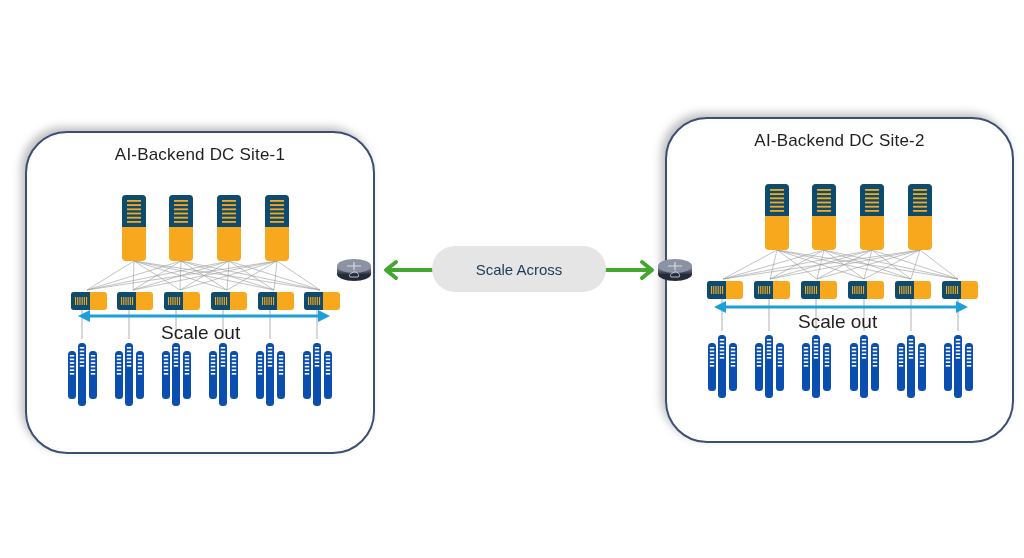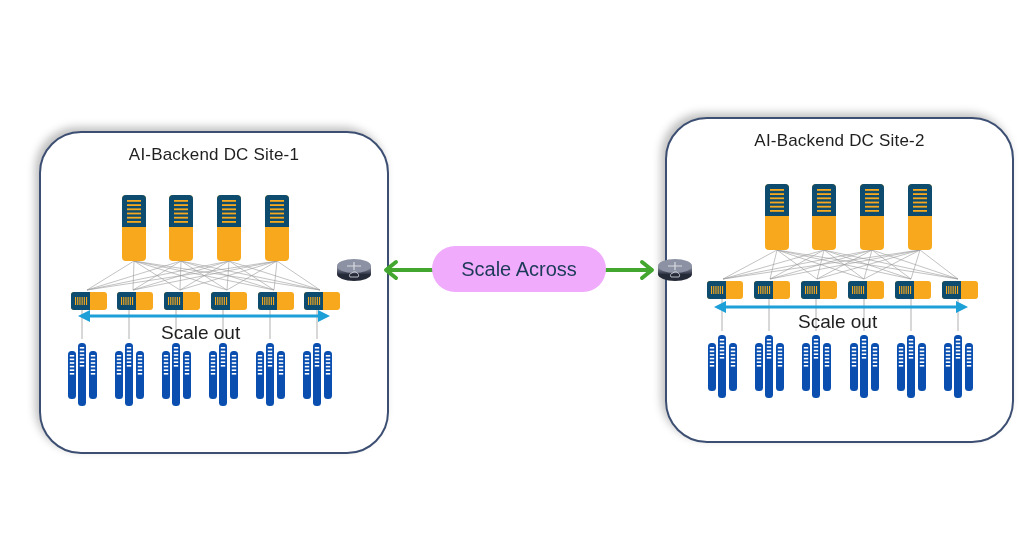--- a/index.html
+++ b/index.html
@@ -1,28 +1,28 @@
 <!DOCTYPE html>
 <html><head>
 <meta charset="utf-8">
 <style>
   html, body { margin: 0; padding: 0; background: #ffffff; }
   body { width: 1024px; height: 558px; position: relative; overflow: hidden;
          font-family: "Liberation Sans", sans-serif; }
   .site-box { position: absolute; background: #ffffff; border: 2px solid #3c4f72;
               border-radius: 42px; box-shadow: -4px -4px 8px rgba(0,0,0,0.25); box-sizing: border-box; }
-  #site-1 { left: 39px; top: 131px; width: 350px; height: 323px; }
+  #site-1 { left: 25px; top: 131px; width: 350px; height: 323px; }
   #site-2 { left: 665px; top: 117px; width: 349px; height: 326px; padding-left: 48px; }
   .site-title { position: absolute; left: 0; right: 0; top: 12px; text-align: center;
                 font-size: 17px; color: #1f1f1f; letter-spacing: 0.2px; }
   .scale-out-label { position: absolute; font-size: 19px; color: #1f1f1f; }
   #diagram { position: absolute; left: 0; top: 0; }
   .pill { position: absolute; left: 432px; top: 246px; width: 174px; height: 46px;
-          background: #f0abfc; border-radius: 23px; display: flex; align-items: center;
-          justify-content: center; font-size: 20px; color: #1b3a57; }
+          background: #e5e5e5; border-radius: 23px; display: flex; align-items: center;
+          justify-content: center; font-size: 15px; color: #1b3a57; }
 </style>
 </head>
 <body>
 
 <div class="site-box" id="site-1">
   <div class="site-title">AI-Backend DC Site-1</div>
 </div>
 <div class="site-box" id="site-2">
   <div class="site-title">AI-Backend DC Site-2</div>
 </div>

